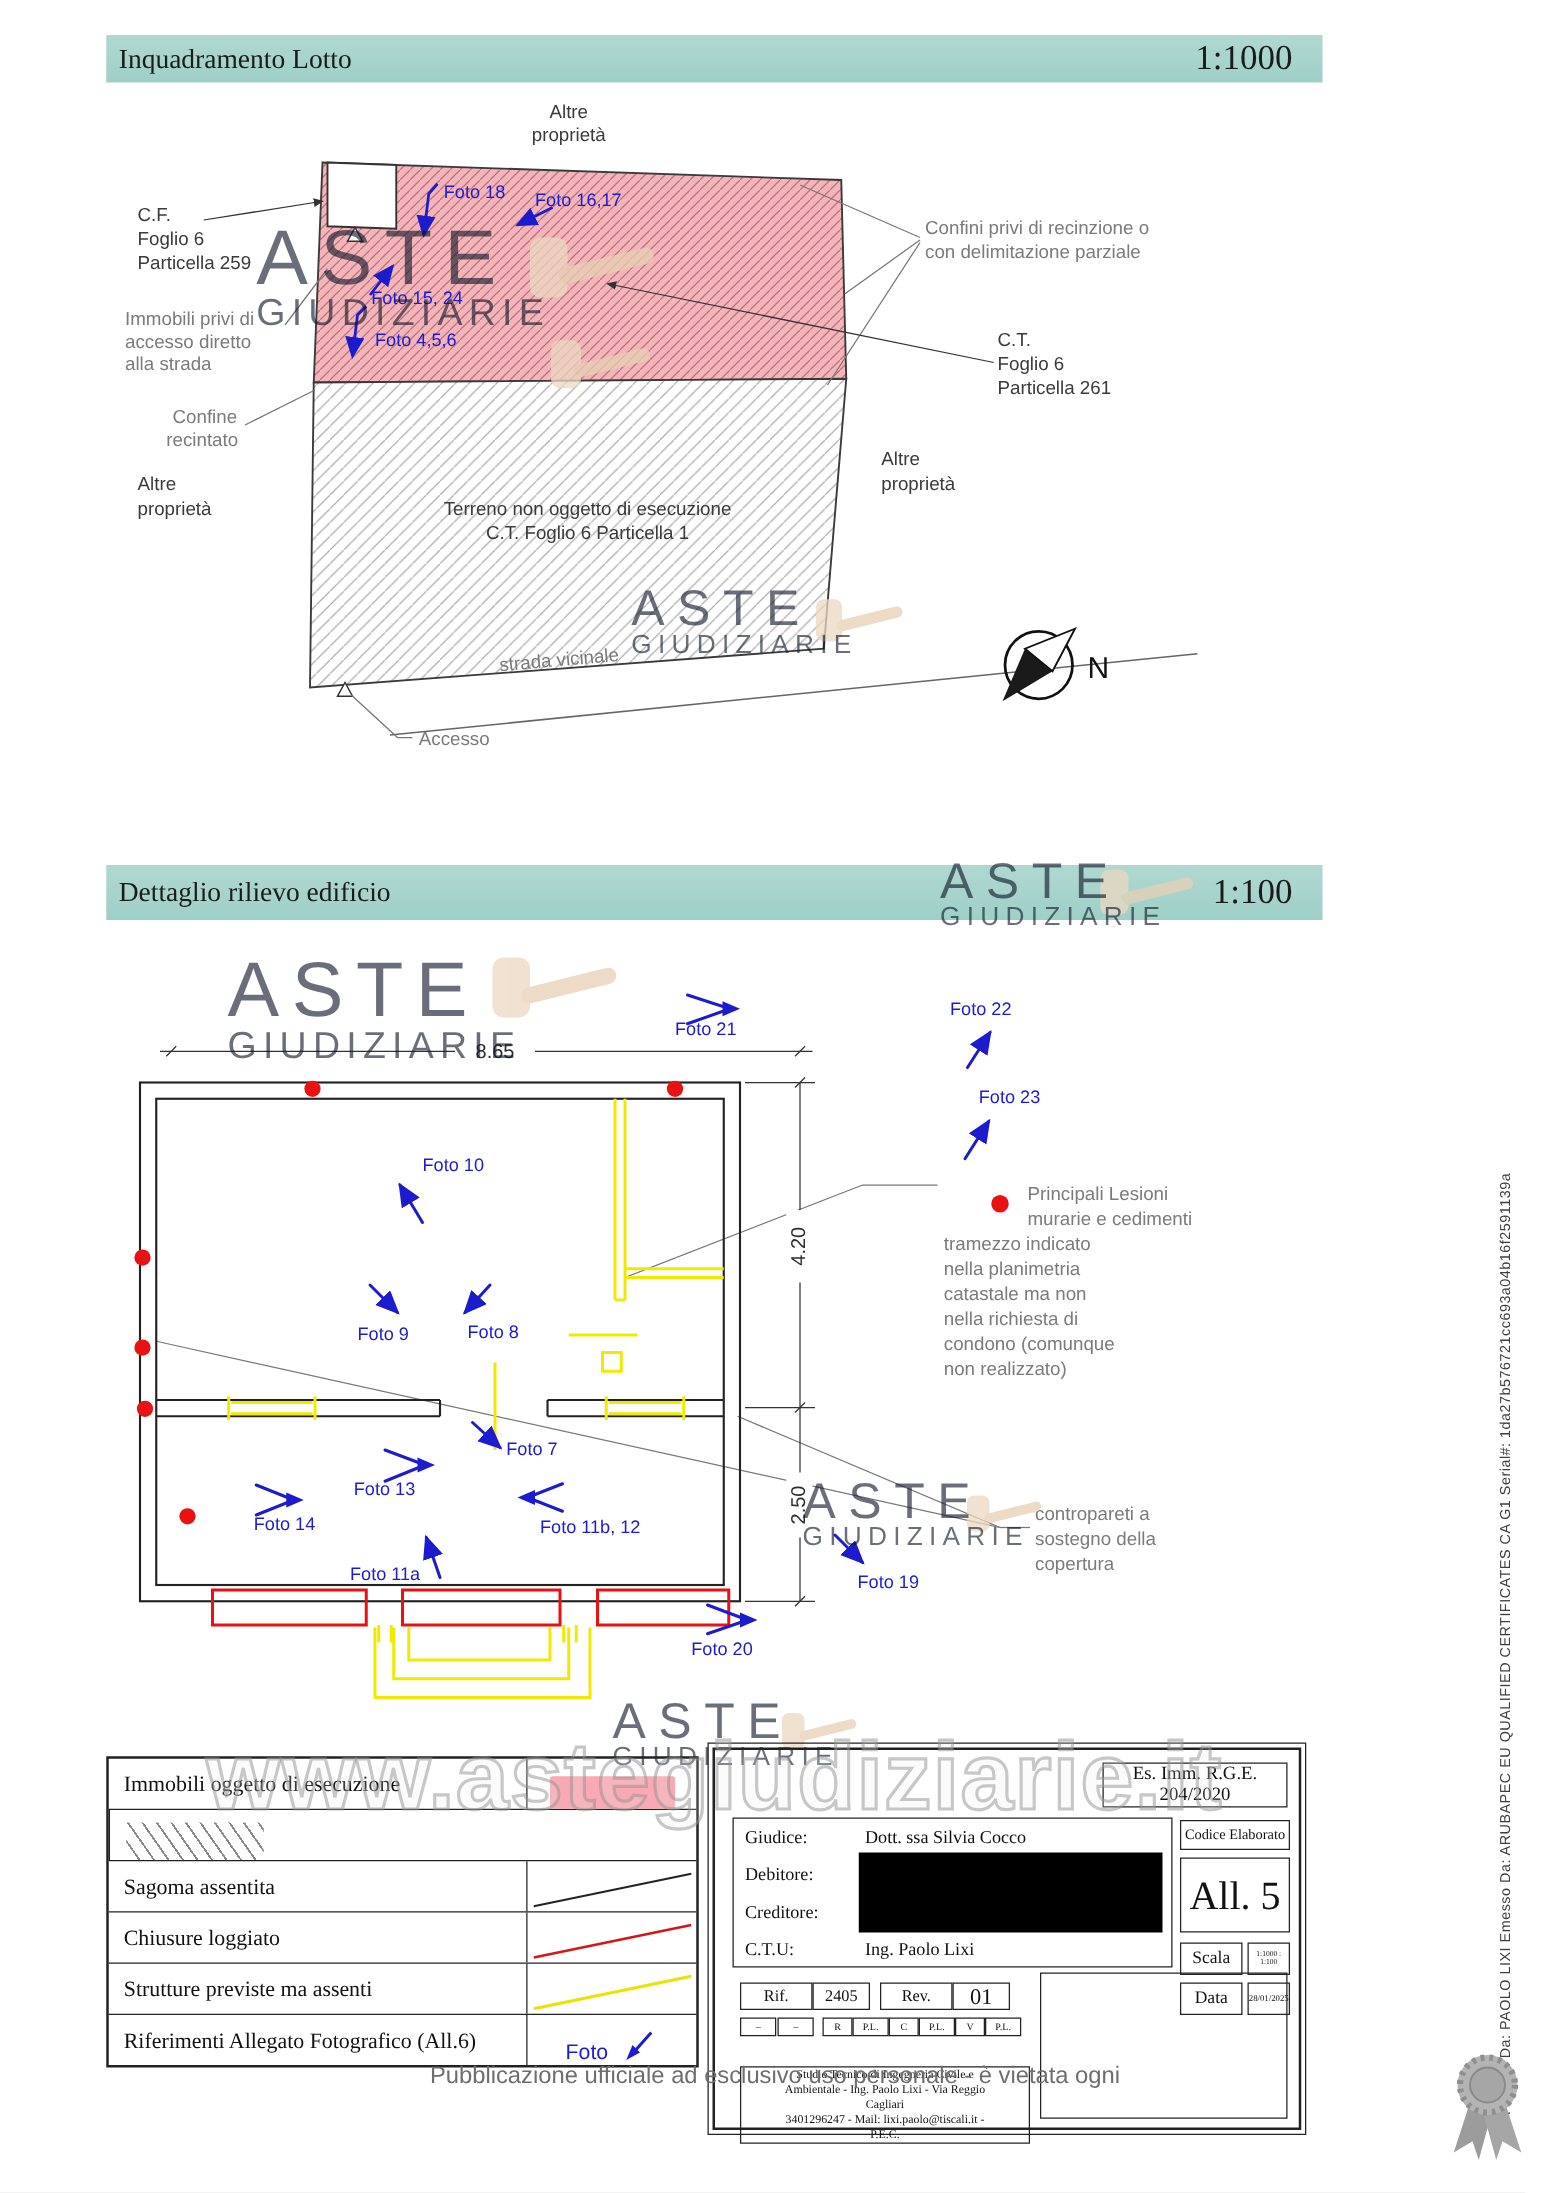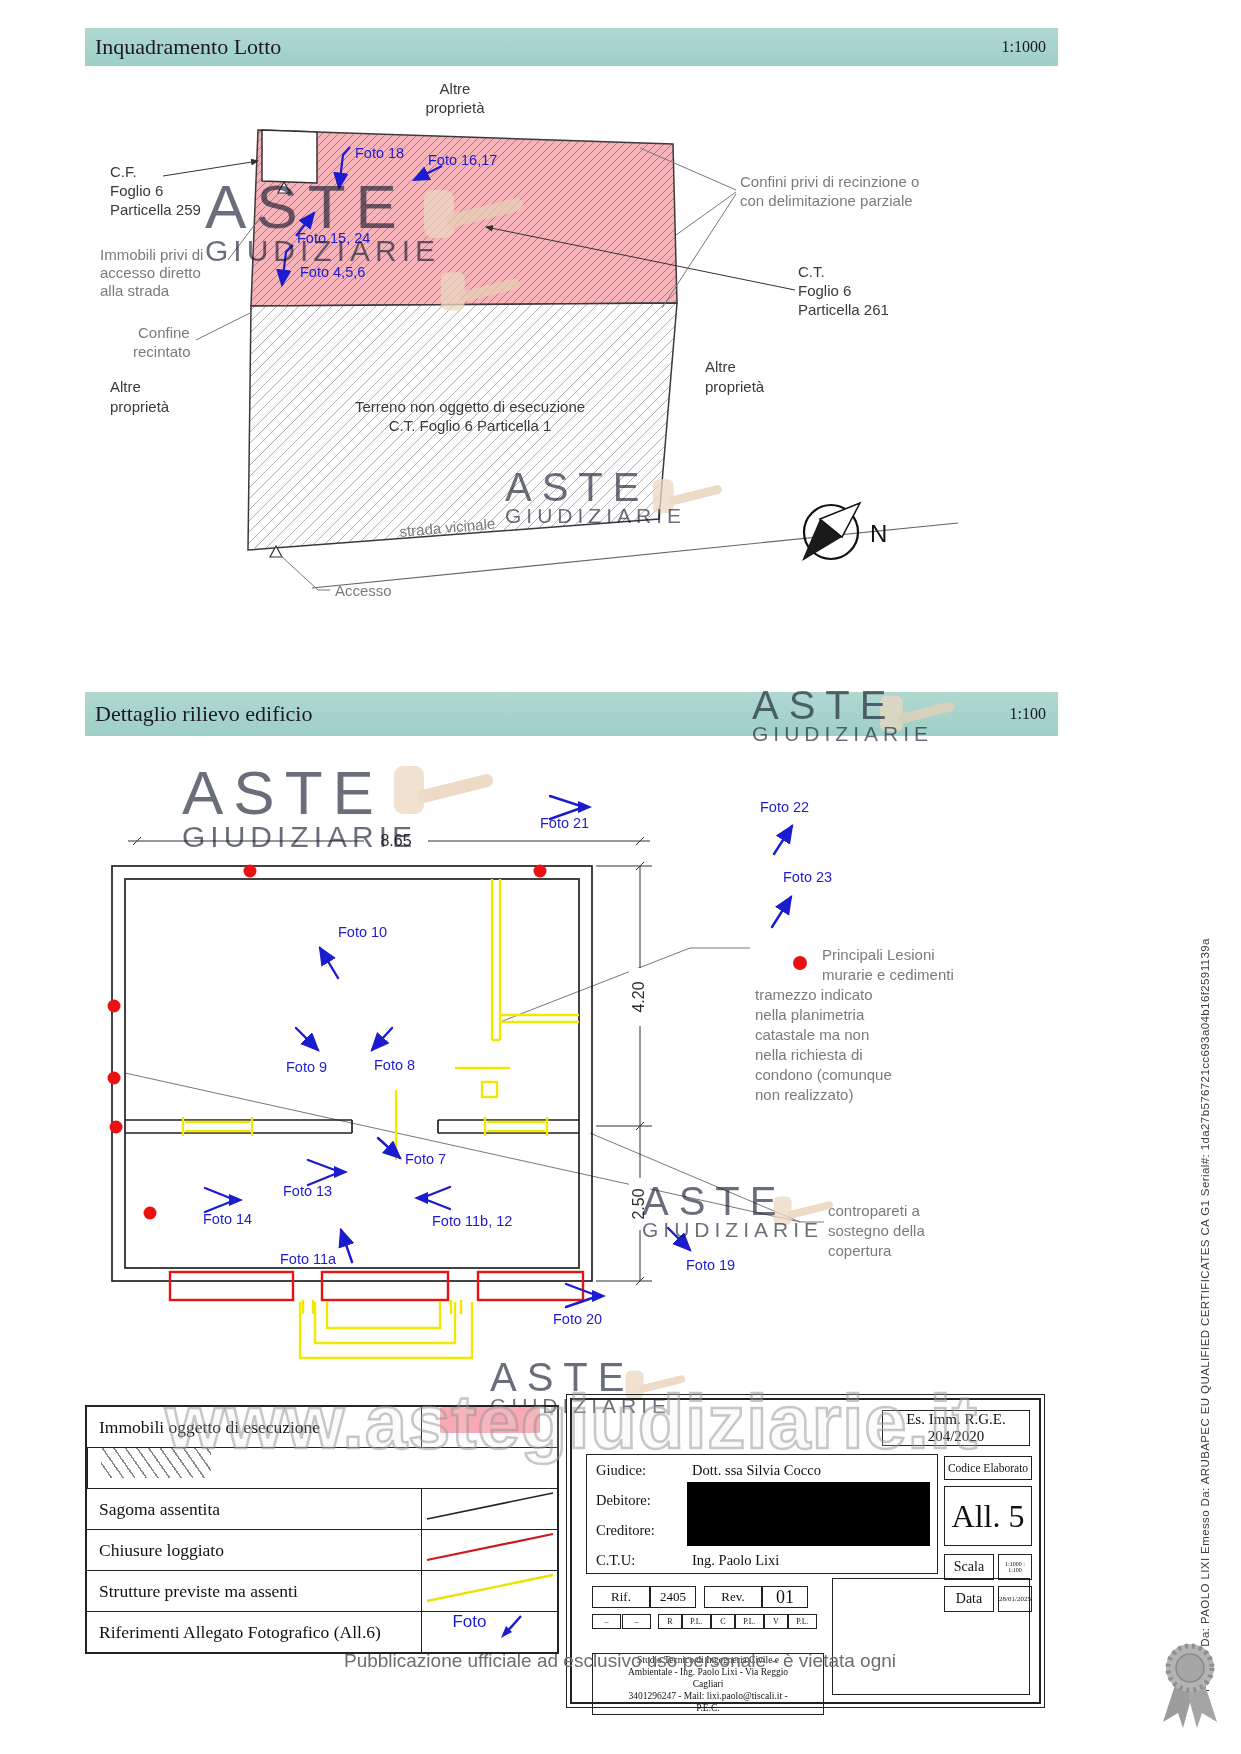--- a/index.html
+++ b/index.html
@@ -2,21 +2,21 @@
 <html><head>
 <meta charset="utf-8">
 <style>
   html,body{margin:0;padding:0;background:#e9e9e9;}
   .page{position:relative;width:1241px;height:1754px;background:#ffffff;overflow:hidden;
         font-family:"Liberation Sans",sans-serif;}
   .bar{position:absolute;left:85px;width:973px;background:linear-gradient(#b0d8d1,#9ecfc7);
        display:flex;align-items:center;justify-content:space-between;
        font-family:"Liberation Serif",serif;color:#1b1b1b;}
   .bar .t{padding-left:10px;font-size:22px;}
-  .bar .s{padding-right:12px;font-size:16px;}
+  .bar .s{padding-right:24px;font-size:28px;}
   svg text{font-family:"Liberation Sans",sans-serif;}
   .tg{fill:#7b7b7b;font-size:15px;}
   .tk{fill:#3a3a3a;font-size:15px;}
   .tb{fill:#1c1ccf;font-size:14.5px;}
   .dimt{fill:#2e2e2e;font-size:16px;}
   
   .wm{position:absolute;z-index:12;pointer-events:none;color:#0f172a;opacity:.62;line-height:.95;}
   .wm .l1{letter-spacing:10px;}
   .wm .l2{letter-spacing:5px;}
   .wm-lg .l1{font-size:62px;} .wm-lg .l2{font-size:30px;}
@@ -25,21 +25,21 @@
   .gavel .head{position:absolute;left:6px;top:4px;width:30px;height:48px;border-radius:9px;background:#ecd8c2;}
   .gavel .handle{position:absolute;left:28px;top:20px;width:78px;height:13px;border-radius:7px;background:#e8d0b5;transform:rotate(-14deg);}
   
   .legend{position:absolute;left:85px;top:1405px;width:470px;border:2px solid #222;z-index:20;background:rgba(255,255,255,.0);}
   .legend .hdr{height:37px;background:linear-gradient(#b0d8d1,#9ecfc7);display:flex;align-items:center;justify-content:center;
                font-family:"Liberation Serif",serif;font-size:21px;color:#111;border-bottom:2px solid #222;}
   .legend .row{height:40px;display:flex;border-bottom:1.5px solid #222;}
   .legend .row:last-child{border-bottom:none;}
   .legend .lab{flex:1;display:flex;align-items:center;padding-left:12px;
                font-family:"Liberation Serif",serif;font-size:17.5px;color:#111;}
-  .legend .sw{width:135px;border-left:1.5px solid #222;display:flex;align-items:flex-start;justify-content:center;position:relative;}
+  .legend .sw{width:135px;border-left:1.5px solid #222;display:flex;align-items:flex-end;justify-content:center;position:relative;}
   
   .tblock{position:absolute;left:570px;top:1398px;width:467px;height:302px;border:2px solid #222;
           outline:1.5px solid #222;outline-offset:3px;z-index:20;background:transparent;
           font-family:"Liberation Serif",serif;color:#111;}
   .tb-box{position:absolute;border:1.5px solid #222;display:flex;align-items:center;justify-content:center;text-align:center;}
   .footer{position:absolute;z-index:40;color:#6e6e6e;font-size:19px;text-align:center;pointer-events:none;}
   .wwwmark{position:absolute;left:165px;top:1378px;width:1020px;z-index:38;pointer-events:none;
            font-size:76px;font-weight:bold;letter-spacing:1px;color:rgba(235,235,235,0.18);
            -webkit-text-stroke:2.5px rgba(145,145,145,0.5);}
   .sig{position:absolute;left:1199px;top:672px;height:1020px;z-index:6;

